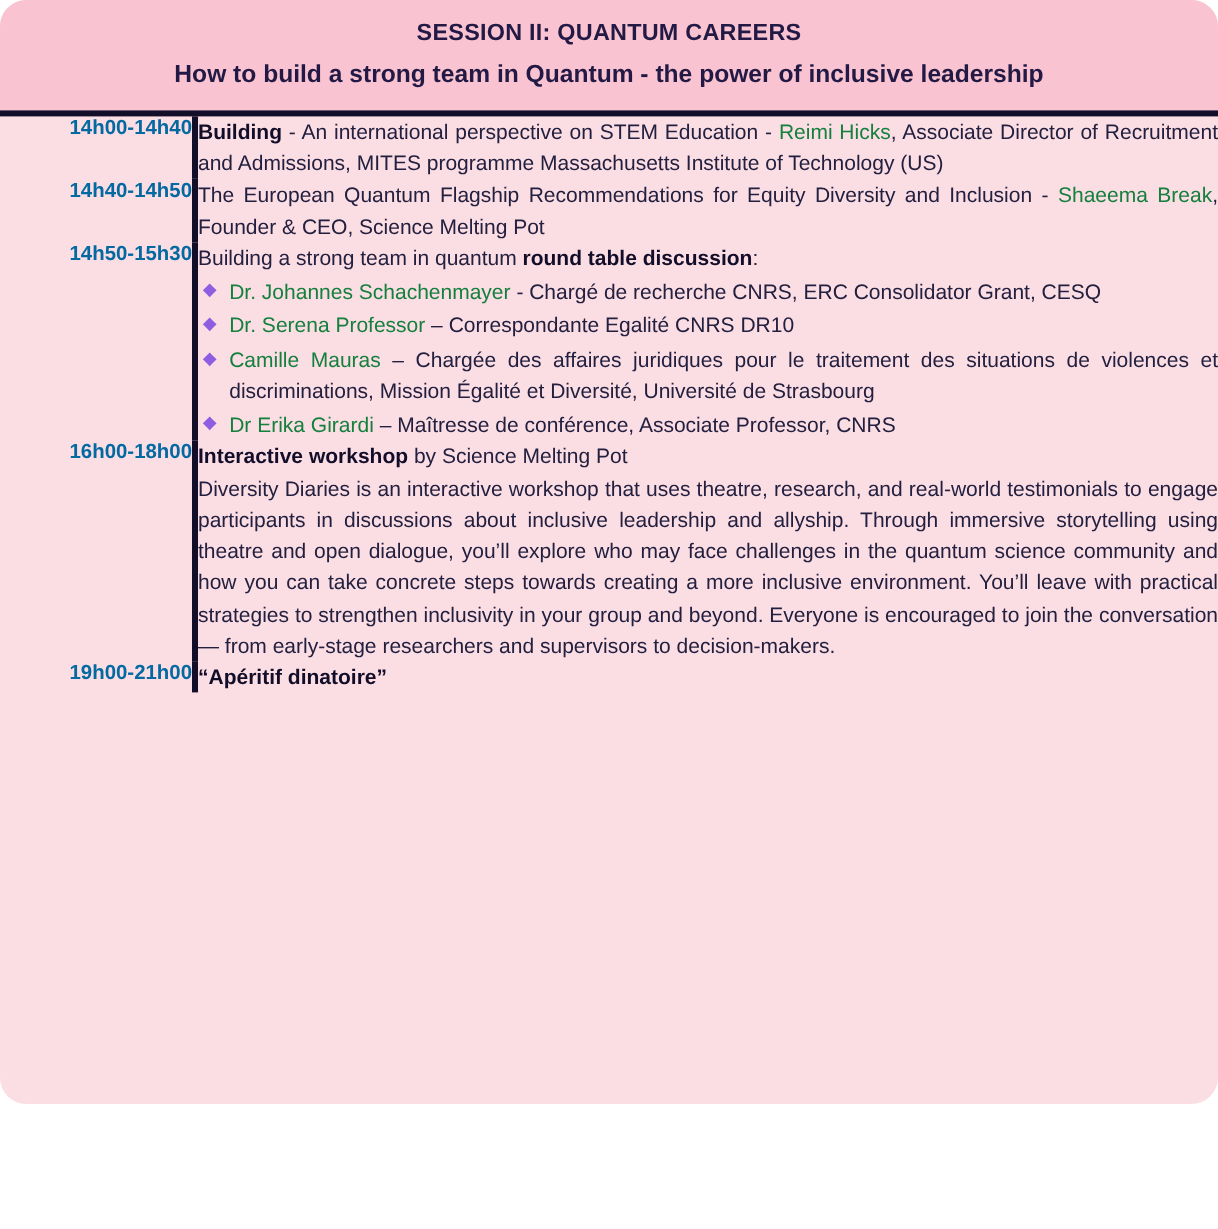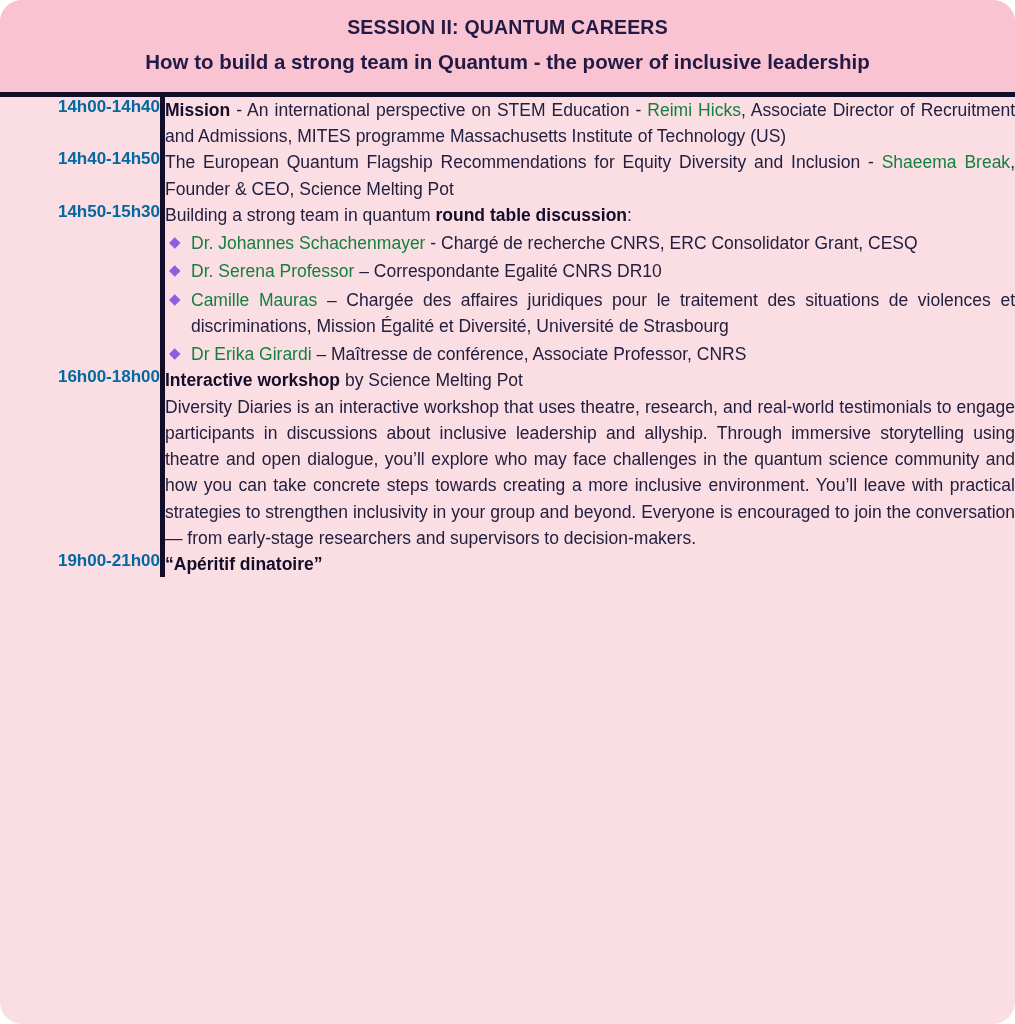--- a/index.html
+++ b/index.html
@@ -6,21 +6,21 @@
     margin: 0;
     padding: 0;
     background: #ffffff;
   }
   body {
     font-family: "Liberation Sans", sans-serif;
   }
   .page {
     position: relative;
     width: 1015px;
-    height: 1024px;
+    height: 920px;
     box-sizing: border-box;
     background: #fbdde4;
     border-radius: 22px;
     overflow: hidden;
   }
   .header {
     background: #f9c3d1;
     padding: 14px 24px 16px 24px;
     text-align: center;
     box-sizing: border-box;
@@ -132,21 +132,21 @@
 
   <div class="body-area">
     <table class="agenda">
 
       <tbody>
           <tr>
         <td class="time">14h00-14h40</td>
         <td class="spacer-col"></td>
         <td class="content">
           <p class="justified-block">
-            <span class="bold">Mission</span><span> - An international perspective on STEM Education - </span><span class="name">Reimi Hicks</span><span>, Associate Director of Recruitment and Admissions,  MITES programme Massachusetts Institute of Technology (US)</span>
+            <span class="bold">Building</span><span> - An international perspective on STEM Education - </span><span class="name">Reimi Hicks</span><span>, Associate Director of Recruitment and Admissions,  MITES programme Massachusetts Institute of Technology (US)</span>
           </p>
         </td>
       </tr>
 
       <tr>
         <td class="time">14h40-14h50</td>
         <td class="spacer-col"></td>
         <td class="content">
           <p class="justified-block">
             <span>The European Quantum Flagship Recommendations for Equity Diversity and Inclusion - </span><span class="name">Shaeema Break</span><span>, Founder &amp; CEO, Science Melting Pot</span>

